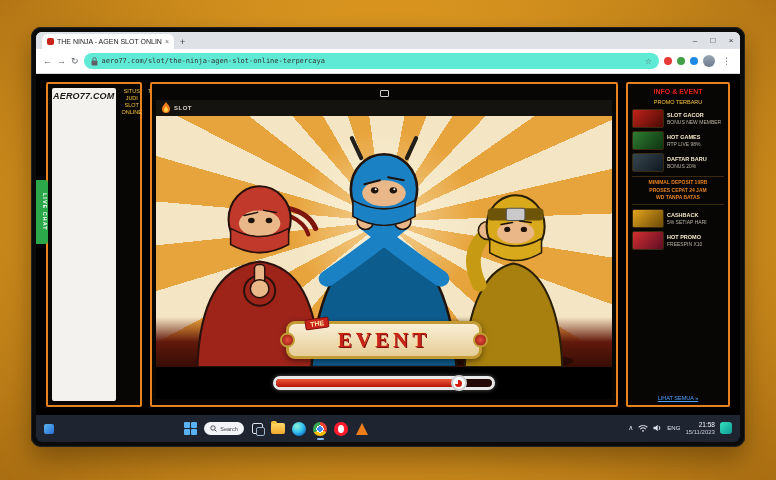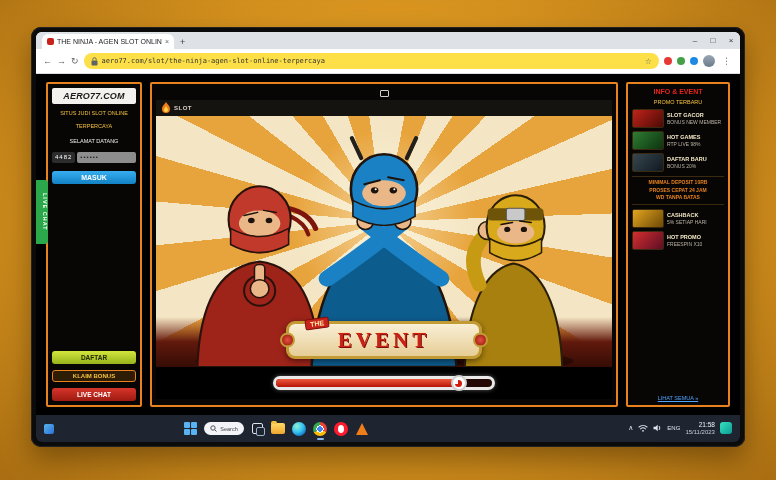--- a/index.html
+++ b/index.html
@@ -21,34 +21,34 @@
   .tab .fav { width:7px; height:7px; border-radius:2px; background:#c8231a; flex:0 0 auto; }
   .tab .ttl { font-size:7px; color:#202124; white-space:nowrap; overflow:hidden; flex:1; }
   .tab .tcl { font-size:7px; color:#5f6368; }
   .newtab { font-size:9px; color:#444; padding:0 6px 2px; }
   .tsp { flex:1; }
   .winctl { display:flex; align-items:center; height:17px; }
   .winctl span { width:18px; text-align:center; font-size:8px; color:#333; line-height:17px; }
 
   .addressbar { height:25px; background:#fff; border-bottom:1px solid #d7dade; display:flex; align-items:center; gap:5px; padding:0 7px; flex:0 0 auto; }
   .nav { font-size:9px; color:#5f6368; }
-  .omnibox { flex:1; height:16px; background:#fde047; border-radius:9px; display:flex; align-items:center; gap:4px; padding:0 7px; min-width:0; }
+  .omnibox { flex:1; height:16px; background:#5eead4; border-radius:9px; display:flex; align-items:center; gap:4px; padding:0 7px; min-width:0; }
   .omnibox .url { font-size:7px; color:#333; font-family:"DejaVu Sans Mono", monospace; white-space:nowrap; overflow:hidden; flex:1; }
   .omnibox .star { font-size:8px; color:#5f6368; }
   .extdot { width:8px; height:8px; border-radius:50%; }
   .ext-r { background:#e53935; } .ext-g { background:#43a047; } .ext-b { background:#1e88e5; }
   .avatar { width:12px; height:12px; border-radius:50%; background:linear-gradient(#9aa7b5,#6b7a8a); }
   .kebab { font-size:9px; color:#5f6368; padding:0 2px; }
 
   
   .content { flex:1; background:#000; display:flex; gap:8px; padding:8px 10px; position:relative; min-height:0; }
   .panel { border:2px solid #e8821e; background:#070605; border-radius:2px; }
 
   
-  .left { width:96px; display:flex; flex-direction:column; gap:6px; padding:4px; }
+  .left { width:96px; display:flex; flex-direction:row; gap:6px; padding:4px; }
   .logobox { background:#f4f2ee; border-radius:2px; text-align:center; padding:3px 1px; font-size:9px; font-weight:bold; font-style:italic; color:#1b1b1b; letter-spacing:.2px; }
   .tagline { color:#f5c13d; font-size:5.5px; text-align:center; line-height:1.3; }
   .welcome { color:#eee; font-size:5.5px; text-align:center; margin-top:2px; }
   .cap-row { display:flex; gap:2px; margin-top:2px; }
   .cap-code { background:#2c2c2c; color:#fff; font-size:6px; padding:2px 3px; border-radius:2px; letter-spacing:1px; }
   .pw-input { flex:1; background:#8d8d8d; border-radius:2px; color:#222; font-size:6px; line-height:11px; padding:0 3px; letter-spacing:1px; }
   .btn { border-radius:3px; text-align:center; font-weight:bold; cursor:pointer; }
   .btn-login { background:linear-gradient(#37aef0,#1282c4); color:#fff; font-size:7px; padding:3px 0; margin-top:2px; }
   .lsp { flex:1; }
   .btn-reg { background:linear-gradient(#d3e53c,#96b31c); color:#232900; font-size:6.5px; padding:3px 0; }

